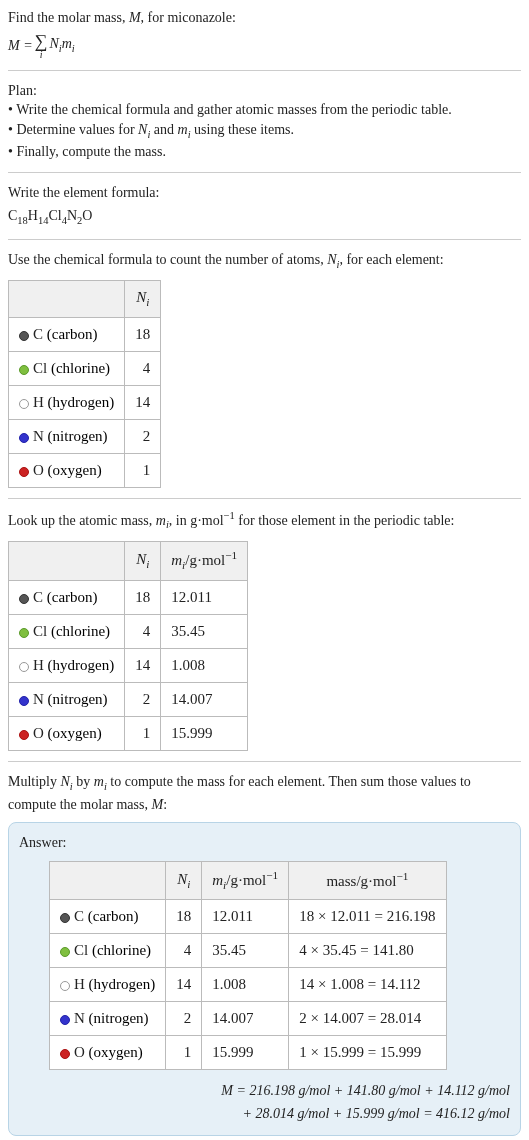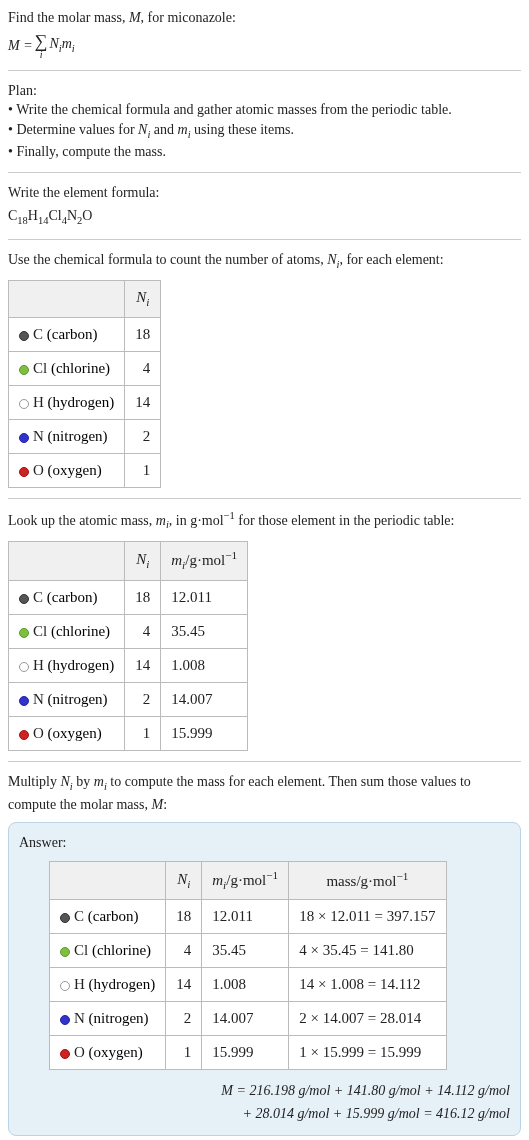--- a/index.html
+++ b/index.html
@@ -167,21 +167,21 @@
         <tr>
       <th></th>
       <th><span class="italic">N</span><span class="sub italic">i</span></th>
       <th><span class="italic">m</span><span class="sub italic">i</span><span>/g·mol</span><span class="sup">−1</span></th>
       <th><span>mass/g·mol</span><span class="sup">−1</span></th>
     </tr>
     <tr>
       <td class="element"><span class="element-dot dot-c"></span><span class="element-sym">C</span> <span class="element-name">(carbon)</span></td>
       <td class="num">18</td>
       <td>12.011</td>
-      <td>18 × 12.011 = 397.157</td>
+      <td>18 × 12.011 = 216.198</td>
     </tr>
     <tr>
       <td class="element"><span class="element-dot dot-cl"></span><span class="element-sym">Cl</span> <span class="element-name">(chlorine)</span></td>
       <td class="num">4</td>
       <td>35.45</td>
       <td>4 × 35.45 = 141.80</td>
     </tr>
     <tr>
       <td class="element"><span class="element-dot dot-h"></span><span class="element-sym">H</span> <span class="element-name">(hydrogen)</span></td>
       <td class="num">14</td>

